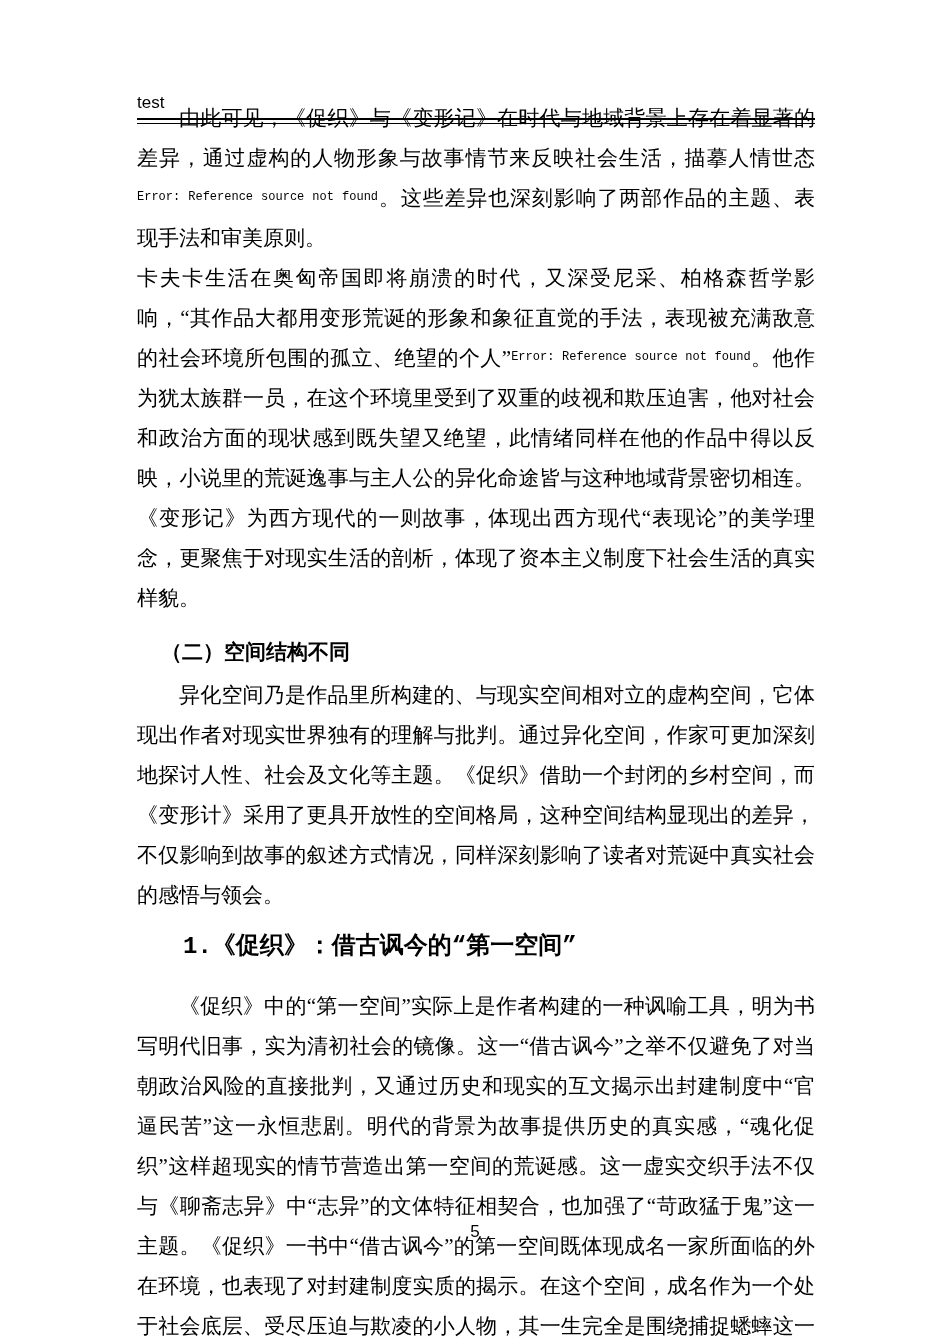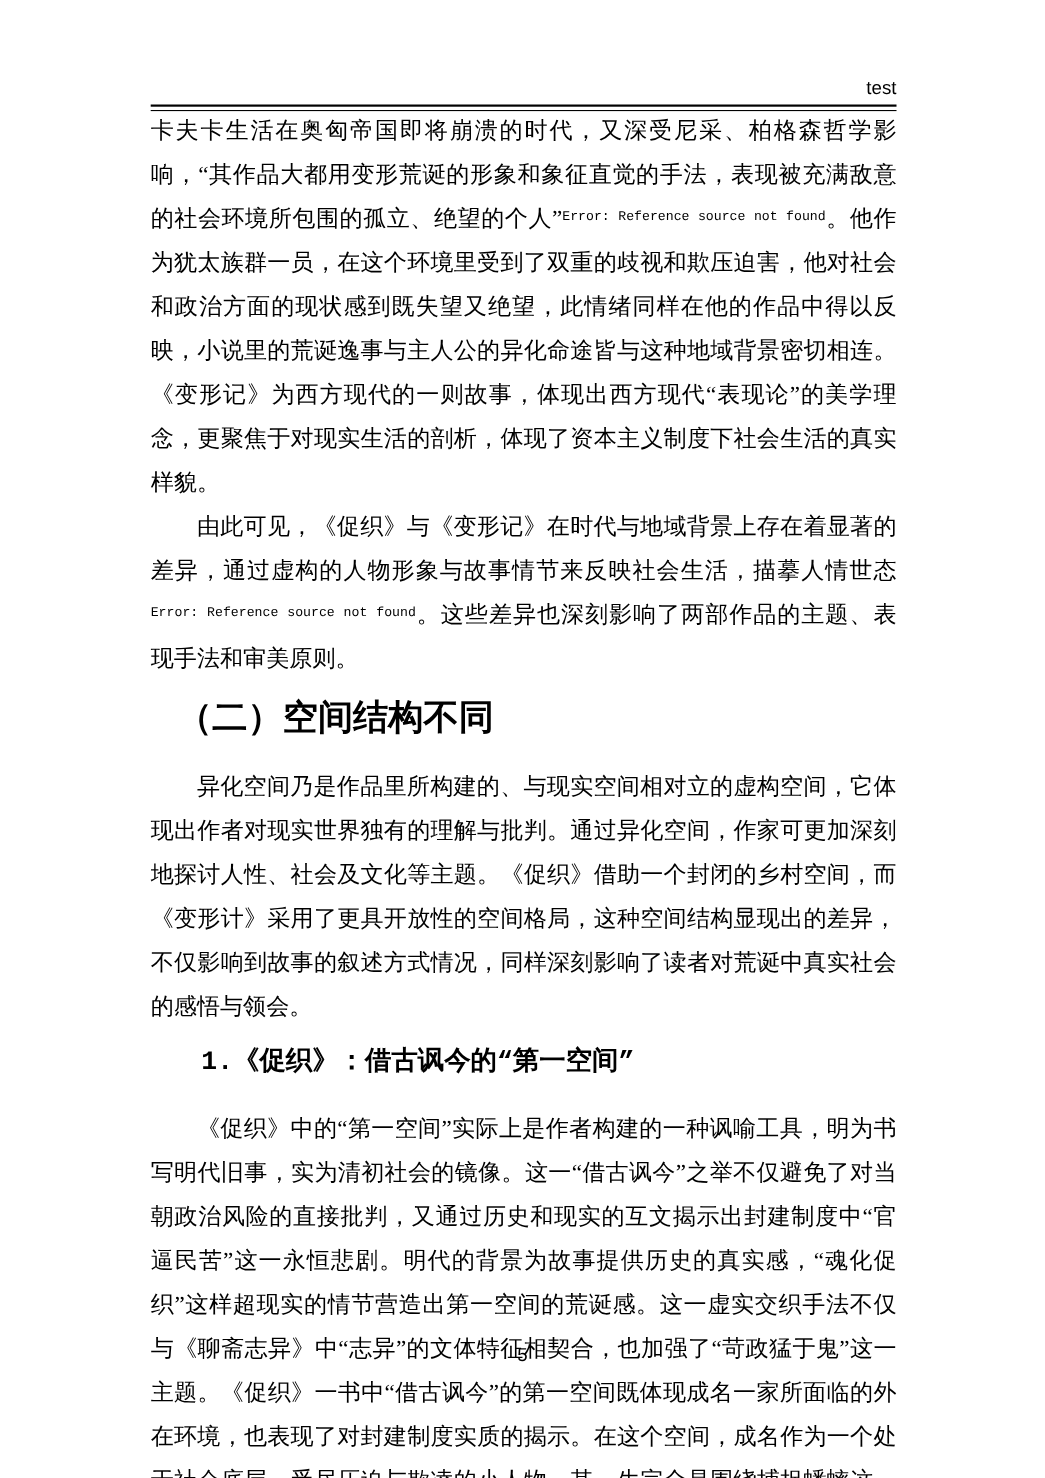--- a/index.html
+++ b/index.html
@@ -16,25 +16,25 @@
     color: #000000;
   }
   
   .page-header {
     position: absolute;
     left: 137px;
     top: 0;
     width: 678px;
   }
   .header-title {
-    text-align: right;
+    text-align: left;
     font-family: "Liberation Sans", "DejaVu Sans", sans-serif;
     font-size: 17px;
     line-height: 20px;
-    padding-top: 70px;
+    padding-top: 93px;
     color: #000000;
   }
   .header-rule {
     margin-top: 5px;
     height: 3px;
     border-top: 2px solid #000000;
     border-bottom: 1px solid #000000;
   }
   
   .doc-body {
@@ -59,23 +59,23 @@
     font-size: 12px;
     line-height: 0;
     vertical-align: baseline;
     position: relative;
     top: -0.45em;
     white-space: normal;
   }
   h2.heading-1 {
     font-family: "Liberation Sans", "DejaVu Sans", sans-serif;
     font-weight: bold;
-    font-size: 32px;
+    font-size: 21px;
     line-height: 36px;
-    margin: 16px 0 25px 0;
+    margin: 16px 0 5px 0;
     text-indent: 24px;
     text-align: left;
   }
   h3.heading-2 {
     font-family: Liberation Mono, monospace;
     font-weight: bold;
     font-size: 24px;
     line-height: 34px;
     margin: 15px 0 22px 0;
     text-indent: 46px;
@@ -97,22 +97,22 @@
 <body>
 
 <div class="sheet">
 
   <header class="page-header">
     <div class="header-title">test</div>
     <div class="header-rule"></div>
   </header>
 
   <main class="doc-body">
+    <p class="body-par indent"><span>由此可见，《促织》与《变形记》在时代与地域背景上存在着显著的差异，通过虚构的人物形象与故事情节来反映社会生活，描摹人情世态</span><sup class="ref-err">Error: Reference source not found</sup><span>。这些差异也深刻影响了两部作品的主题、表现手法和审美原则。</span></p>
     <p class="body-par"><span>卡夫卡生活在奥匈帝国即将崩溃的时代，又深受尼采、柏格森哲学影响，“其作品大都用变形荒诞的形象和象征直觉的手法，表现被充满敌意的社会环境所包围的孤立、绝望的个人”</span><sup class="ref-err">Error: Reference source not found</sup><span>。他作为犹太族群一员，在这个环境里受到了双重的歧视和欺压迫害，他对社会和政治方面的现状感到既失望又绝望，此情绪同样在他的作品中得以反映，小说里的荒诞逸事与主人公的异化命途皆与这种地域背景密切相连。《变形记》为西方现代的一则故事，体现出西方现代“表现论”的美学理念，更聚焦于对现实生活的剖析，体现了资本主义制度下社会生活的真实样貌。</span></p>
-    <p class="body-par indent"><span>由此可见，《促织》与《变形记》在时代与地域背景上存在着显著的差异，通过虚构的人物形象与故事情节来反映社会生活，描摹人情世态</span><sup class="ref-err">Error: Reference source not found</sup><span>。这些差异也深刻影响了两部作品的主题、表现手法和审美原则。</span></p>
     <h2 class="heading-1">（二）空间结构不同</h2>
     <p class="body-par indent"><span>异化空间乃是作品里所构建的、与现实空间相对立的虚构空间，它体现出作者对现实世界独有的理解与批判。通过异化空间，作家可更加深刻地探讨人性、社会及文化等主题。《促织》借助一个封闭的乡村空间，而《变形计》采用了更具开放性的空间格局，这种空间结构显现出的差异，不仅影响到故事的叙述方式情况，同样深刻影响了读者对荒诞中真实社会的感悟与领会。</span></p>
     <h3 class="heading-2">1.《促织》：借古讽今的“第一空间”</h3>
     <p class="body-par indent"><span>《促织》中的“第一空间”实际上是作者构建的一种讽喻工具，明为书写明代旧事，实为清初社会的镜像。这一“借古讽今”之举不仅避免了对当朝政治风险的直接批判，又通过历史和现实的互文揭示出封建制度中“官逼民苦”这一永恒悲剧。明代的背景为故事提供历史的真实感，“魂化促织”这样超现实的情节营造出第一空间的荒诞感。这一虚实交织手法不仅与《聊斋志异》中“志异”的文体特征相契合，也加强了“苛政猛于鬼”这一主题。《促织》一书中“借古讽今”的第一空间既体现成名一家所面临的外在环境，也表现了对封建制度实质的揭示。在这个空间，成名作为一个处于社会底层、受尽压迫与欺凌的小人物，其一生完全是围绕捕捉蟋蟀这一荒诞使命而展开。这个异化空间是借古讽今的“第</span></p>
   </main>
 
   <footer class="page-footer">
     <span>5</span>
   </footer>
 

